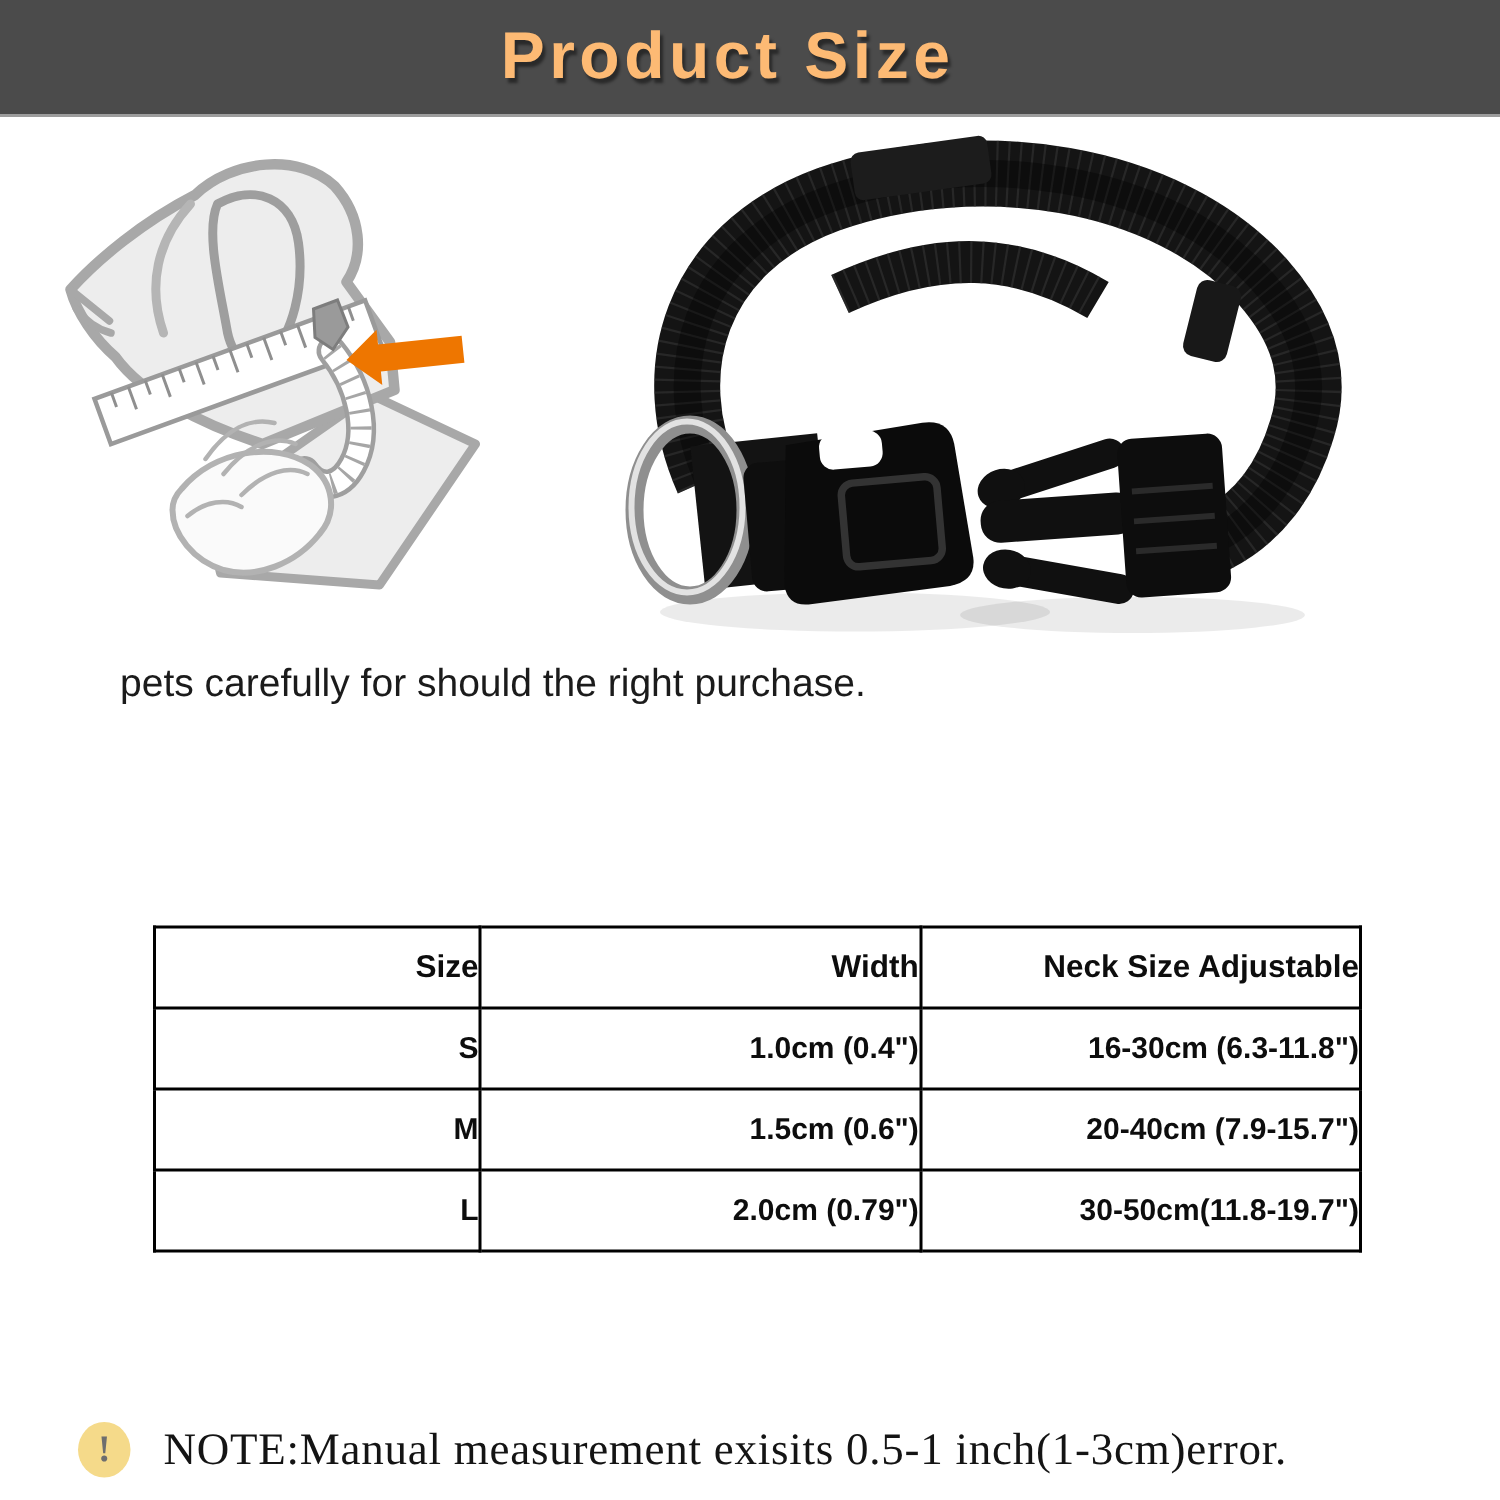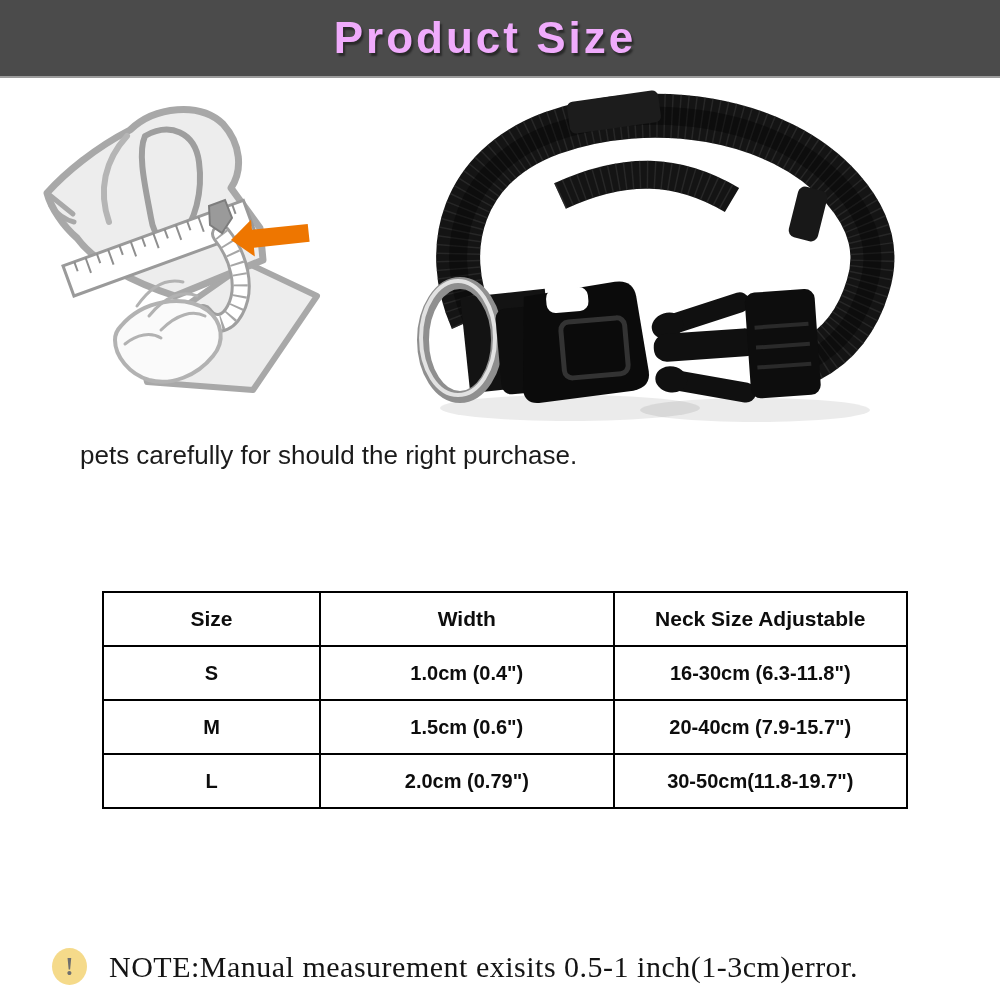--- a/index.html
+++ b/index.html
@@ -9,39 +9,39 @@
   }
 
   
   .banner {
     position:absolute; left:0; top:0; width:1000px; height:76px;
     background:#4b4b4b; border-bottom:2px solid #9c9c9c;
     display:flex; align-items:center; justify-content:center;
   }
   .banner h1 {
     margin:0; transform:translateX(-15px);
-    color:#f0abfc; font-size:44px; font-weight:bold; letter-spacing:3px;
+    color:#fdba74; font-size:44px; font-weight:bold; letter-spacing:3px;
     text-shadow:2px 3px 2px rgba(0,0,0,0.45);
   }
 
   
   .dog-illo    { position:absolute; left:25px;  top:88px; width:320px; height:340px; }
   .collar-illo { position:absolute; left:410px; top:88px; width:560px; height:340px; }
 
   
   .instructions {
     position:absolute; left:80px; top:436px; width:880px;
     font-size:26px; line-height:38px; color:#1b1b1b;
   }
 
   
   .size-table {
-    position:absolute; left:102px; top:591px; width:806px;
+    position:absolute; left:102px; top:617px; width:806px;
     border-collapse:collapse; table-layout:fixed;
-    color:#0d0d0d; font-weight:bold; text-align:center;
+    color:#0d0d0d; font-weight:bold; text-align:right;
   }
   .size-table th, .size-table td {
     border:2px solid #000000; height:52px; vertical-align:middle; padding:0;
   }
   .size-table th { font-size:21px; }
   .size-table td { font-size:20px; }
 
   
   .note {
     position:absolute; left:52px; top:948px;

